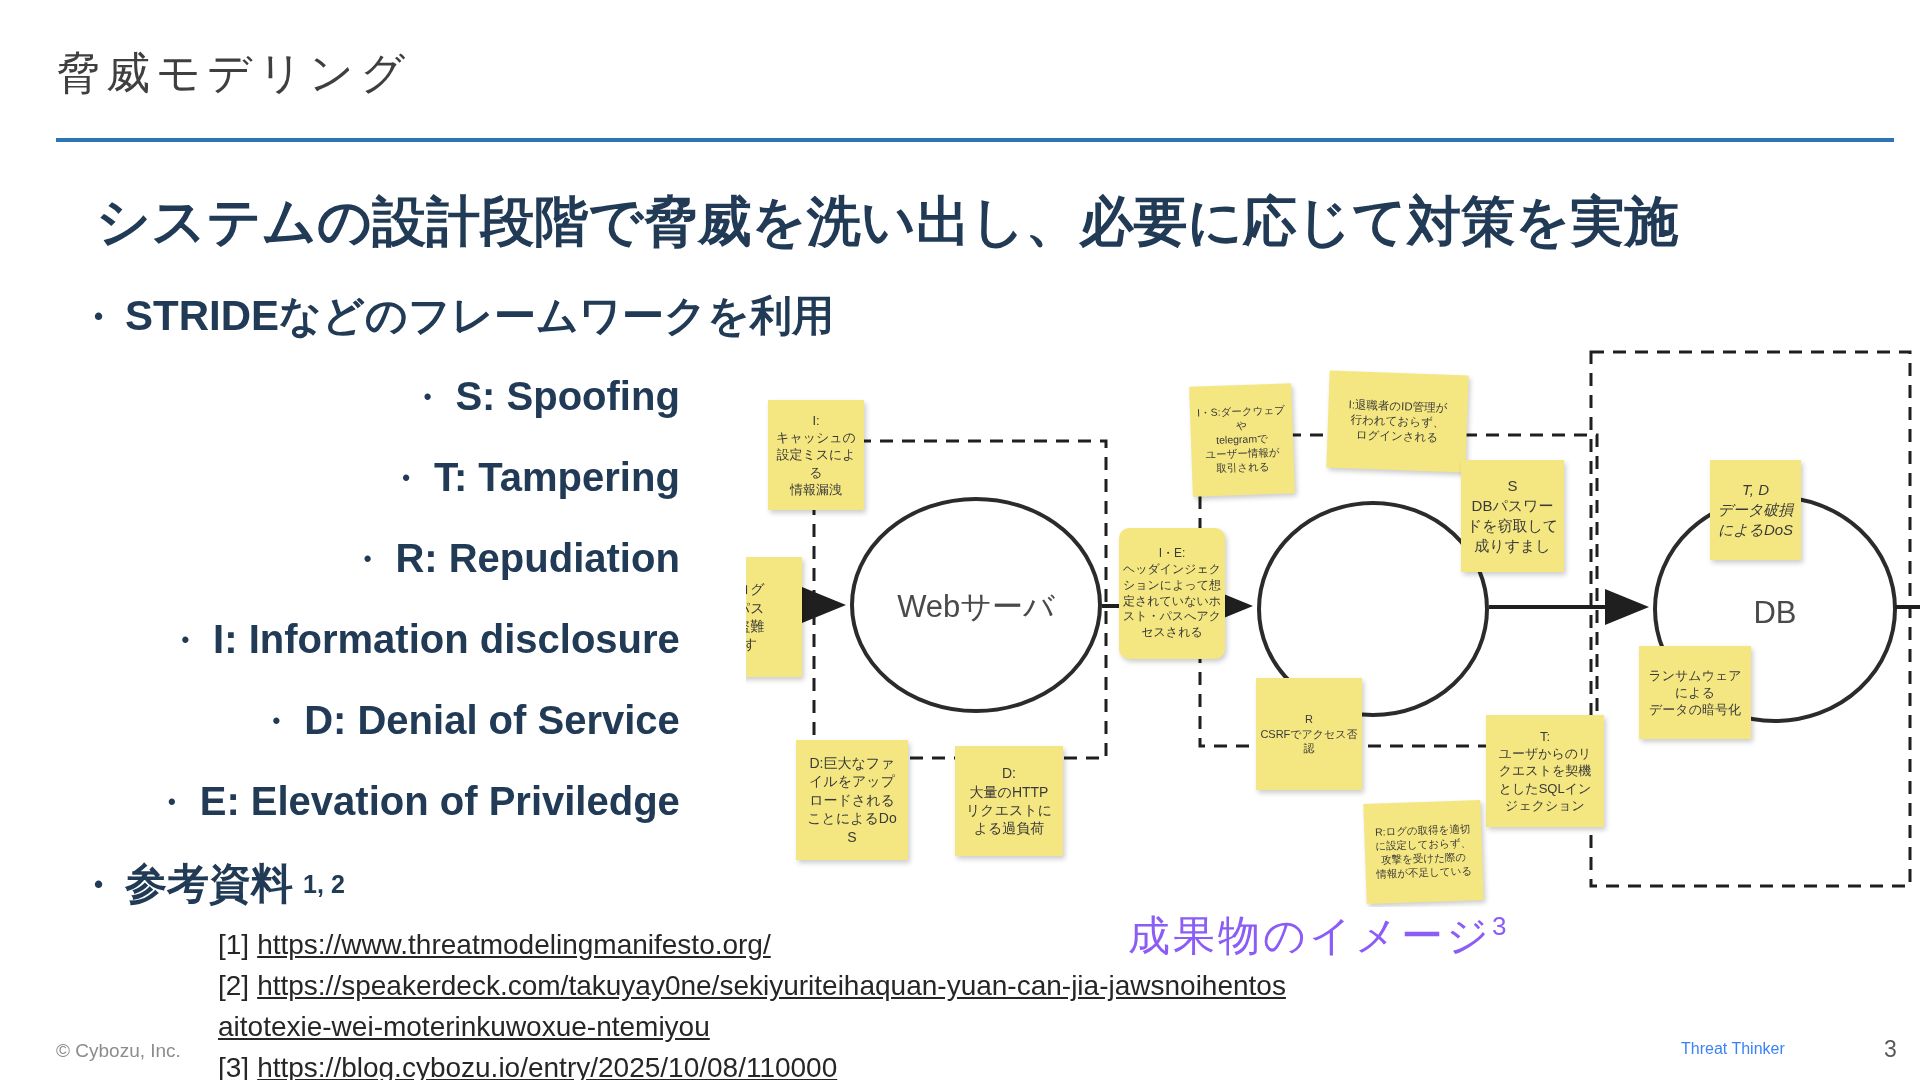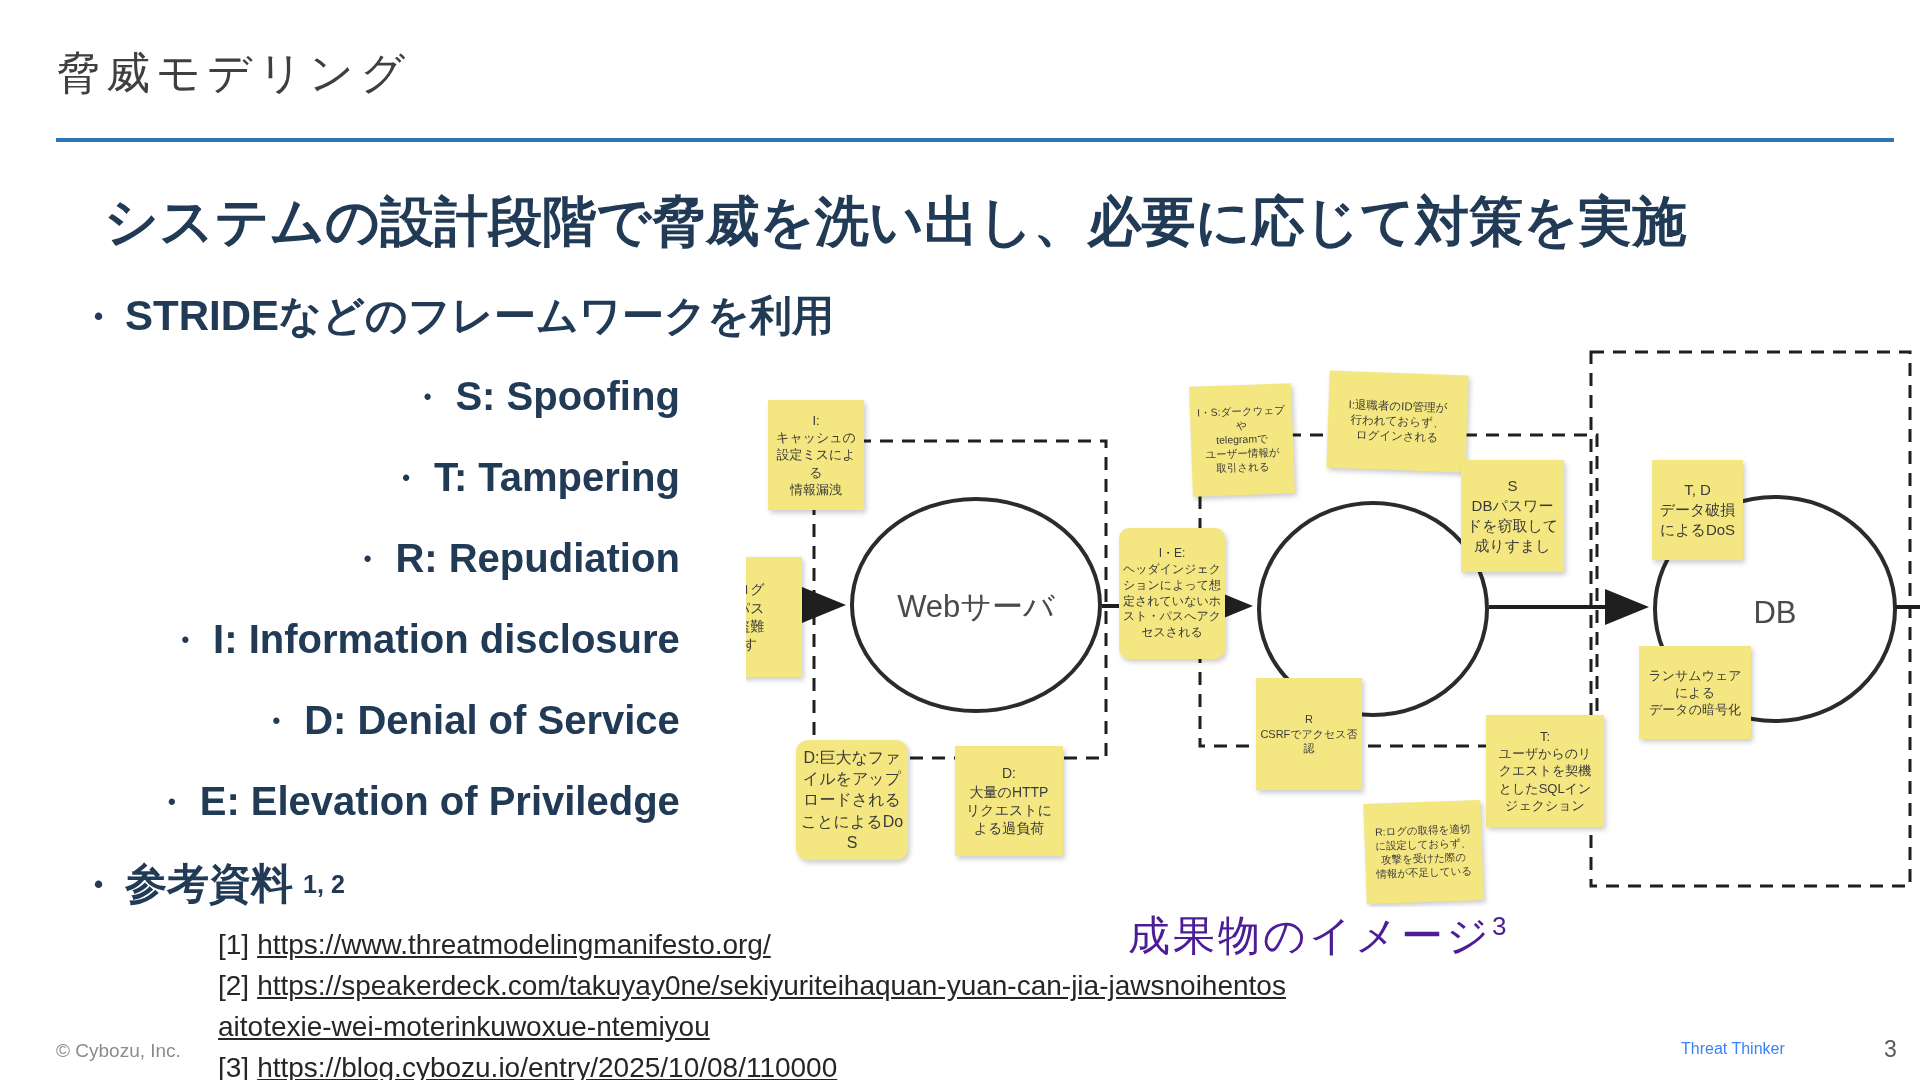--- a/index.html
+++ b/index.html
@@ -9,37 +9,37 @@
     font-family:"Liberation Sans","DejaVu Sans",sans-serif;
     color:#213a55;
   }
   .abs{position:absolute;}
 
   
   .slide-title{left:56px;top:44px;font-size:44px;font-weight:400;color:#3f3f3f;letter-spacing:6px;}
   .divider{left:56px;top:138px;width:1838px;height:4px;background:#2e75b6;}
 
   
-  .heading{left:104px;top:186px;font-size:54px;font-weight:700;color:#213a55;white-space:nowrap;}
+  .heading{left:96px;top:186px;font-size:54px;font-weight:700;color:#213a55;white-space:nowrap;}
   .b1{display:flex;align-items:center;font-weight:700;color:#213a55;}
   .b1::before{content:"•";font-size:26px;margin-right:22px;color:#213a55;}
   .b1-framework{left:94px;top:288px;font-size:42px;}
   .stride-list{left:168px;top:356px;list-style:none;margin:0;padding:0;}
   .stride-list li{display:flex;align-items:center;height:81px;font-size:40px;font-weight:700;color:#213a55;justify-content:flex-end;}
   .stride-list li::before{content:"•";font-size:22px;margin-right:24px;}
   .b1-refs{left:94px;top:856px;font-size:42px;}
   .b1-refs sup{font-size:25px;font-weight:700;margin-left:10px;}
 
   
   .refs{left:218px;top:924px;width:1070px;font-size:28px;line-height:41px;color:#262626;word-break:break-all;}
   .ref-idx{margin-right:8px;}
   .ref-link{text-decoration:underline;cursor:pointer;}
 
   
-  .caption{left:1128px;top:908px;font-size:42px;font-weight:400;color:#4c1d95;letter-spacing:3px;white-space:nowrap;}
+  .caption{left:1128px;top:908px;font-size:42px;font-weight:400;color:#8b5cf6;letter-spacing:3px;white-space:nowrap;}
   .caption sup{font-size:26px;}
 
   
   .footer-copy{left:56px;top:1040px;font-size:19px;color:#8c8c8c;}
   .footer-brand{left:1681px;top:1040px;font-size:16px;color:#3b82f6;}
   .footer-page{left:1884px;top:1036px;font-size:23px;color:#595959;}
 
   
   .diagram{left:746px;top:348px;width:1174px;height:559px;overflow:hidden;}
   .diagram svg{position:absolute;left:0;top:0;}
@@ -133,21 +133,21 @@
   </svg>
 
 <div class="sticky" style="left: 22px; top: 52px; width: 96px; height: 110px; font-size: 13px;">I:
 キャッシュの
 設定ミスによる
 情報漏洩</div>
     <div class="sticky" style="left: -62px; top: 209px; width: 118px; height: 120px; font-size: 14px;">スログ
 のパス
 の盗難
 りす</div>
-    <div class="sticky" style="left: 50px; top: 392px; width: 112px; height: 120px; font-size: 16px; border-radius: 12px;">D:巨大なファ
+    <div class="sticky" style="left: 50px; top: 392px; width: 112px; height: 120px; font-size: 14px;">D:巨大なファ
 イルをアップ
 ロードされる
 ことによるDo
 S</div>
     <div class="sticky" style="left: 209px; top: 398px; width: 108px; height: 110px; font-size: 14px;">D:
 大量のHTTP
 リクエストに
 よる過負荷</div>
     <div class="sticky" style="left: 445px; top: 37px; width: 102px; height: 110px; font-size: 10.5px; transform: rotate(-2deg);">I・S:ダークウェブや
 telegramで
@@ -170,21 +170,21 @@
 CSRFでアクセス否認</div>
     <div class="sticky" style="left: 740px; top: 367px; width: 118px; height: 112px; font-size: 13px;">T:
 ユーザからのリ
 クエストを契機
 としたSQLイン
 ジェクション</div>
     <div class="sticky" style="left: 619px; top: 454px; width: 117px; height: 100px; font-size: 10.5px; transform: rotate(-2deg);">R:ログの取得を適切
 に設定しておらず、
 攻撃を受けた際の
 情報が不足している</div>
-    <div class="sticky" style="left: 906px; top: 112px; width: 91px; height: 100px; font-size: 15px;">T, D
+    <div class="sticky" style="left: 964px; top: 112px; width: 91px; height: 100px; font-size: 15px; font-style: italic;">T, D
 データ破損
 によるDoS</div>
     <div class="sticky" style="left: 893px; top: 298px; width: 112px; height: 93px; font-size: 13px;">ランサムウェア
 による
 データの暗号化</div>
     <div class="node-label" style="left: 140px; top: 240px; width: 180px;">Webサーバ</div>
     <div class="node-label" style="left: 989px; top: 246px; width: 80px;">DB</div>
   </div>
 
 </body></html>

